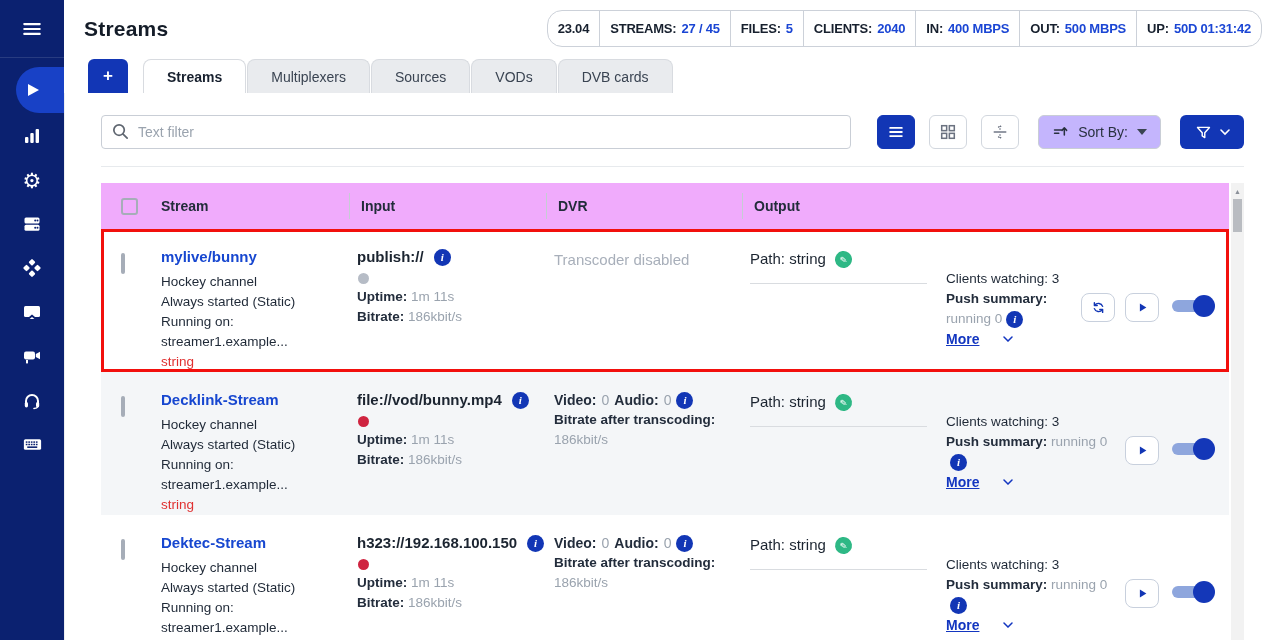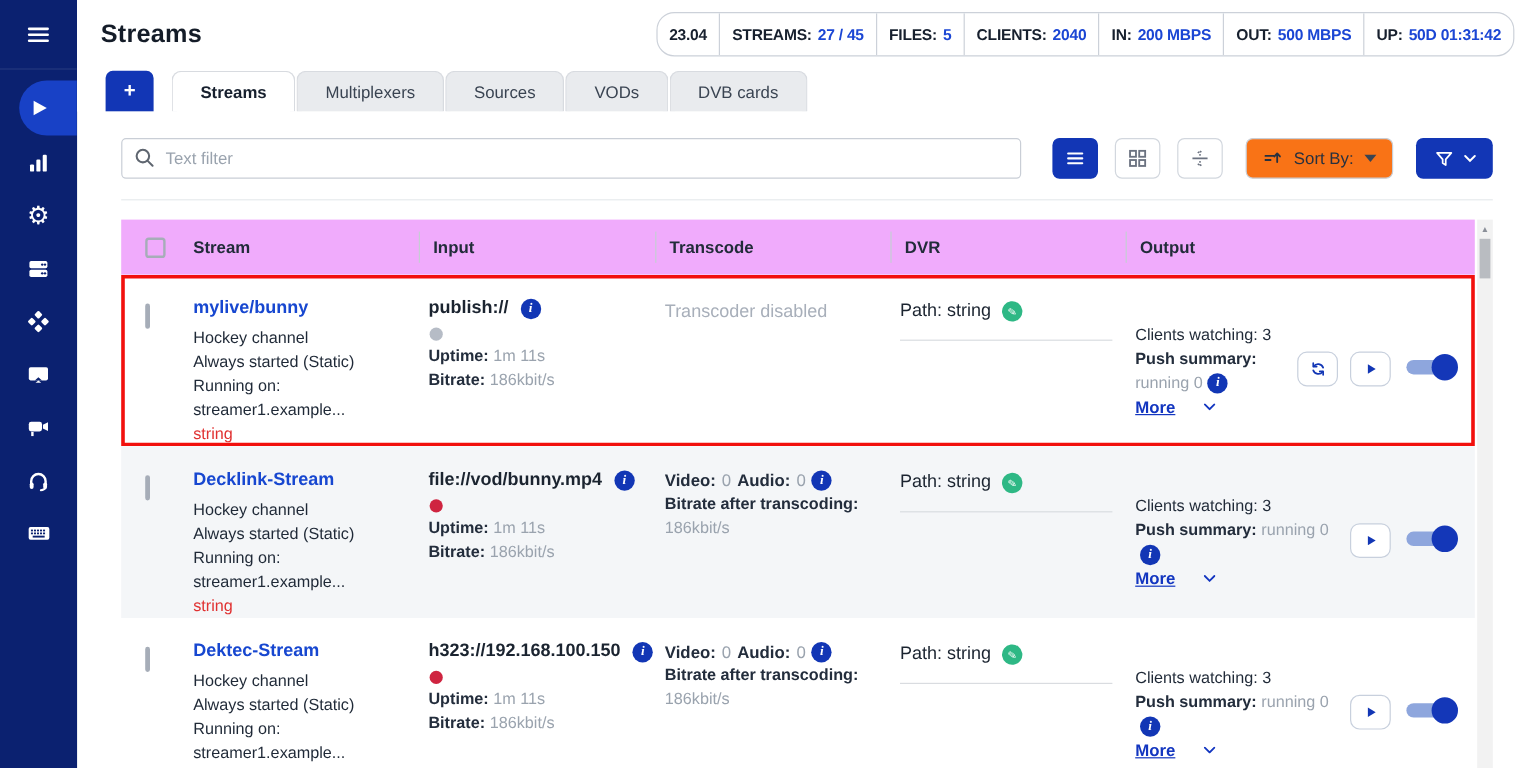--- a/index.html
+++ b/index.html
@@ -46,21 +46,21 @@
   .toolbar { display: flex; align-items: center; padding: 22px 0 17px 0; border-bottom: 1px solid #e7eaed; }
   .search-box { position: relative; width: 750px; }
   .search-box input { width: 100%; height: 34px; border: 1px solid #c9ced6; border-radius: 4px;
     padding: 0 10px 0 36px; font-size: 14px; font-family: inherit; color: #333; outline: none; }
   .search-box input::placeholder { color: #9aa3ae; }
   .search-icon { position: absolute; left: 10px; top: 7px; }
   .tools { margin-left: auto; display: flex; align-items: center; gap: 14px; }
   .icon-btn { width: 38px; height: 34px; border: 1px solid #d2d7de; border-radius: 6px; background: #fff;
     display: flex; align-items: center; justify-content: center; cursor: pointer; }
   .icon-btn.primary { background: #1236b5; border-color: #1236b5; }
-  .sort-btn { height: 34px; border: 1px solid #c9ced6; border-radius: 6px; background: #f97316;
+  .sort-btn { height: 34px; border: 1px solid #c9ced6; border-radius: 6px; background: #c4b5fd;
     display: flex; align-items: center; gap: 9px; padding: 0 13px; font-size: 14px; color: #28313f;
     cursor: pointer; margin-left: 5px; }
   .caret { width: 0; height: 0; border-left: 5px solid transparent; border-right: 5px solid transparent;
     border-top: 6px solid #3a4452; }
   .filter-btn { width: 64px; height: 34px; background: #1236b5; border-radius: 6px; border: none;
     display: flex; align-items: center; justify-content: center; gap: 8px; cursor: pointer; margin-left: 5px; }
 
   
   .table-wrap { position: relative; margin-top: 16px; padding-right: 15px; }
   .vscroll { position: absolute; right: 0; top: 0; bottom: 0; width: 13px; background: #f2f2f2; }
@@ -218,21 +218,21 @@
       <div class="stat-seg">
         <span class="stat-label">FILES:</span>
         <span class="stat-value">5</span>
       </div>
       <div class="stat-seg">
         <span class="stat-label">CLIENTS:</span>
         <span class="stat-value">2040</span>
       </div>
       <div class="stat-seg">
         <span class="stat-label">IN:</span>
-        <span class="stat-value">200 MBPS</span>
+        <span class="stat-value">400 MBPS</span>
       </div>
       <div class="stat-seg">
         <span class="stat-label">OUT:</span>
         <span class="stat-value">500 MBPS</span>
       </div>
       <div class="stat-seg">
         <span class="stat-label">UP:</span>
         <span class="stat-value">50D 01:31:42</span>
       </div>
     </div>
@@ -305,21 +305,20 @@
       <div class="vscroll">
         <span class="arrow">▲</span>
         <div class="thumb"></div>
       </div>
       <div class="thead">
         <div class="col-check">
             <span class="checkbox"></span>
           </div>
         <div class="col-stream">Stream</div>
         <div class="col-input hdiv">Input</div>
-        <div class="col-transcode hdiv">Transcode</div>
         <div class="col-dvr hdiv">DVR</div>
         <div class="col-output hdiv">Output</div>
       </div>
 
       <div id="table-body">
   <div class="row highlighted">
     <div class="col-check"><span class="checkbox"></span></div>
 
     <div class="cell col-stream">
       <span class="stream-name">mylive/bunny</span>

